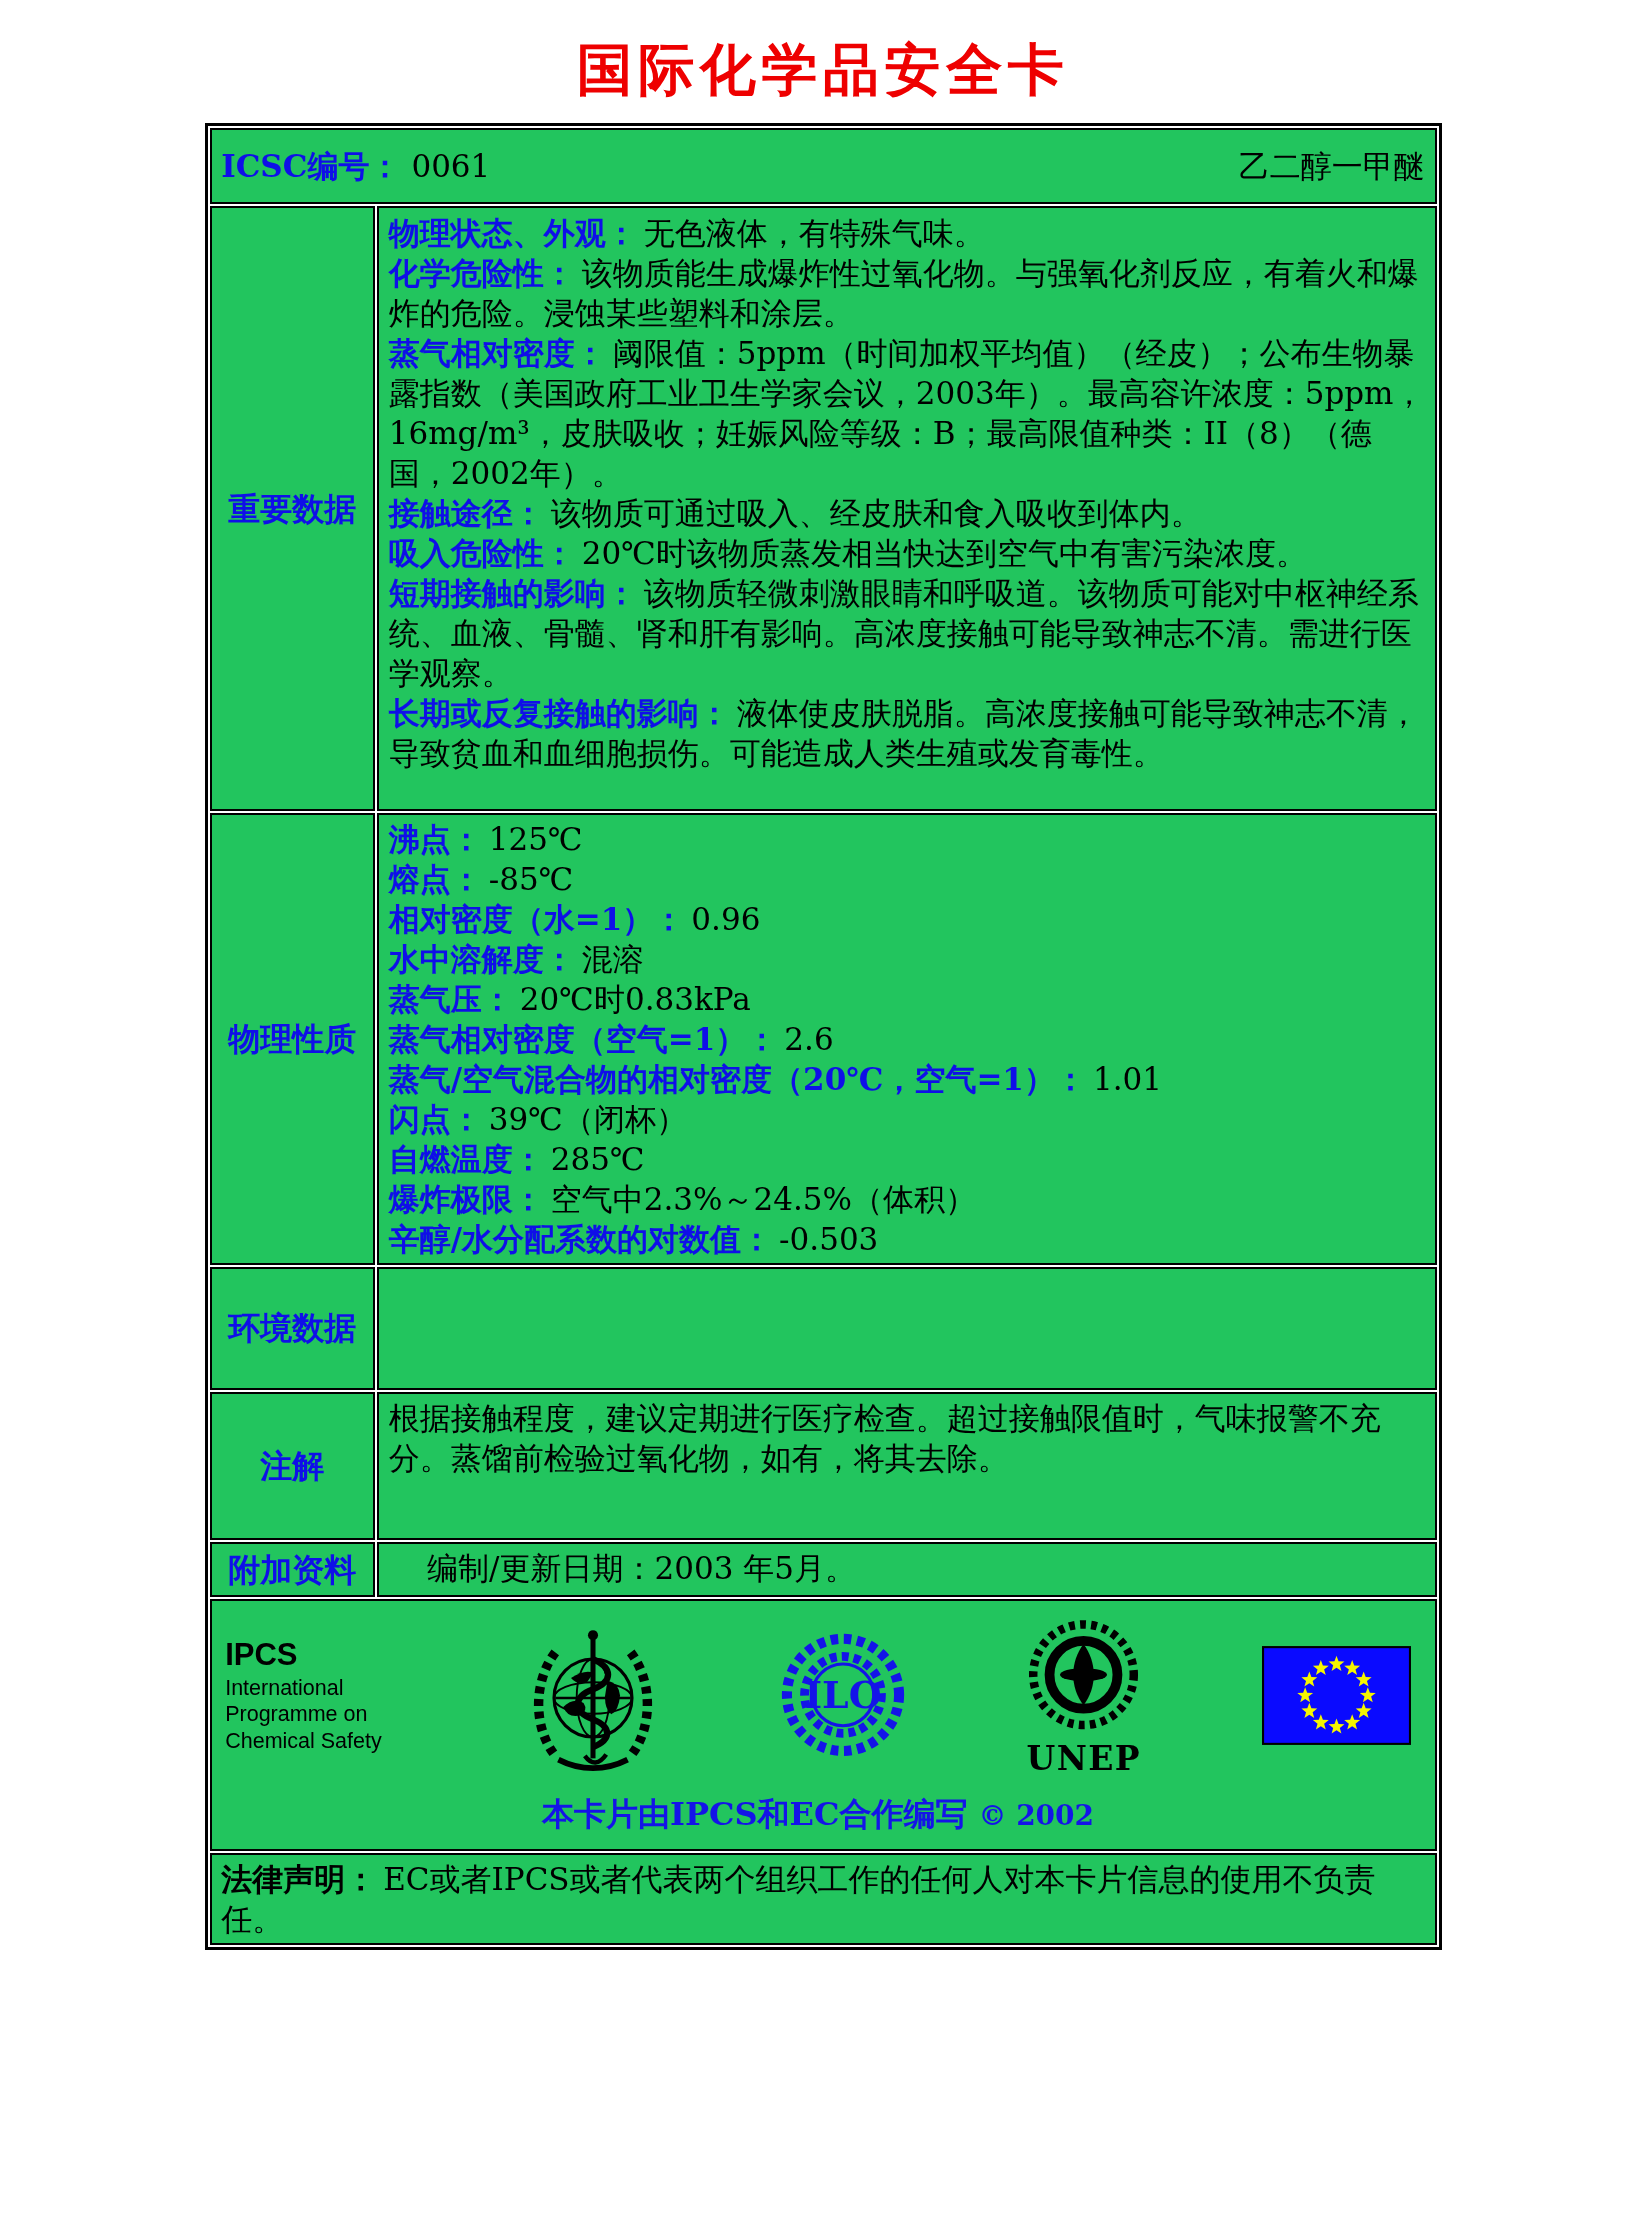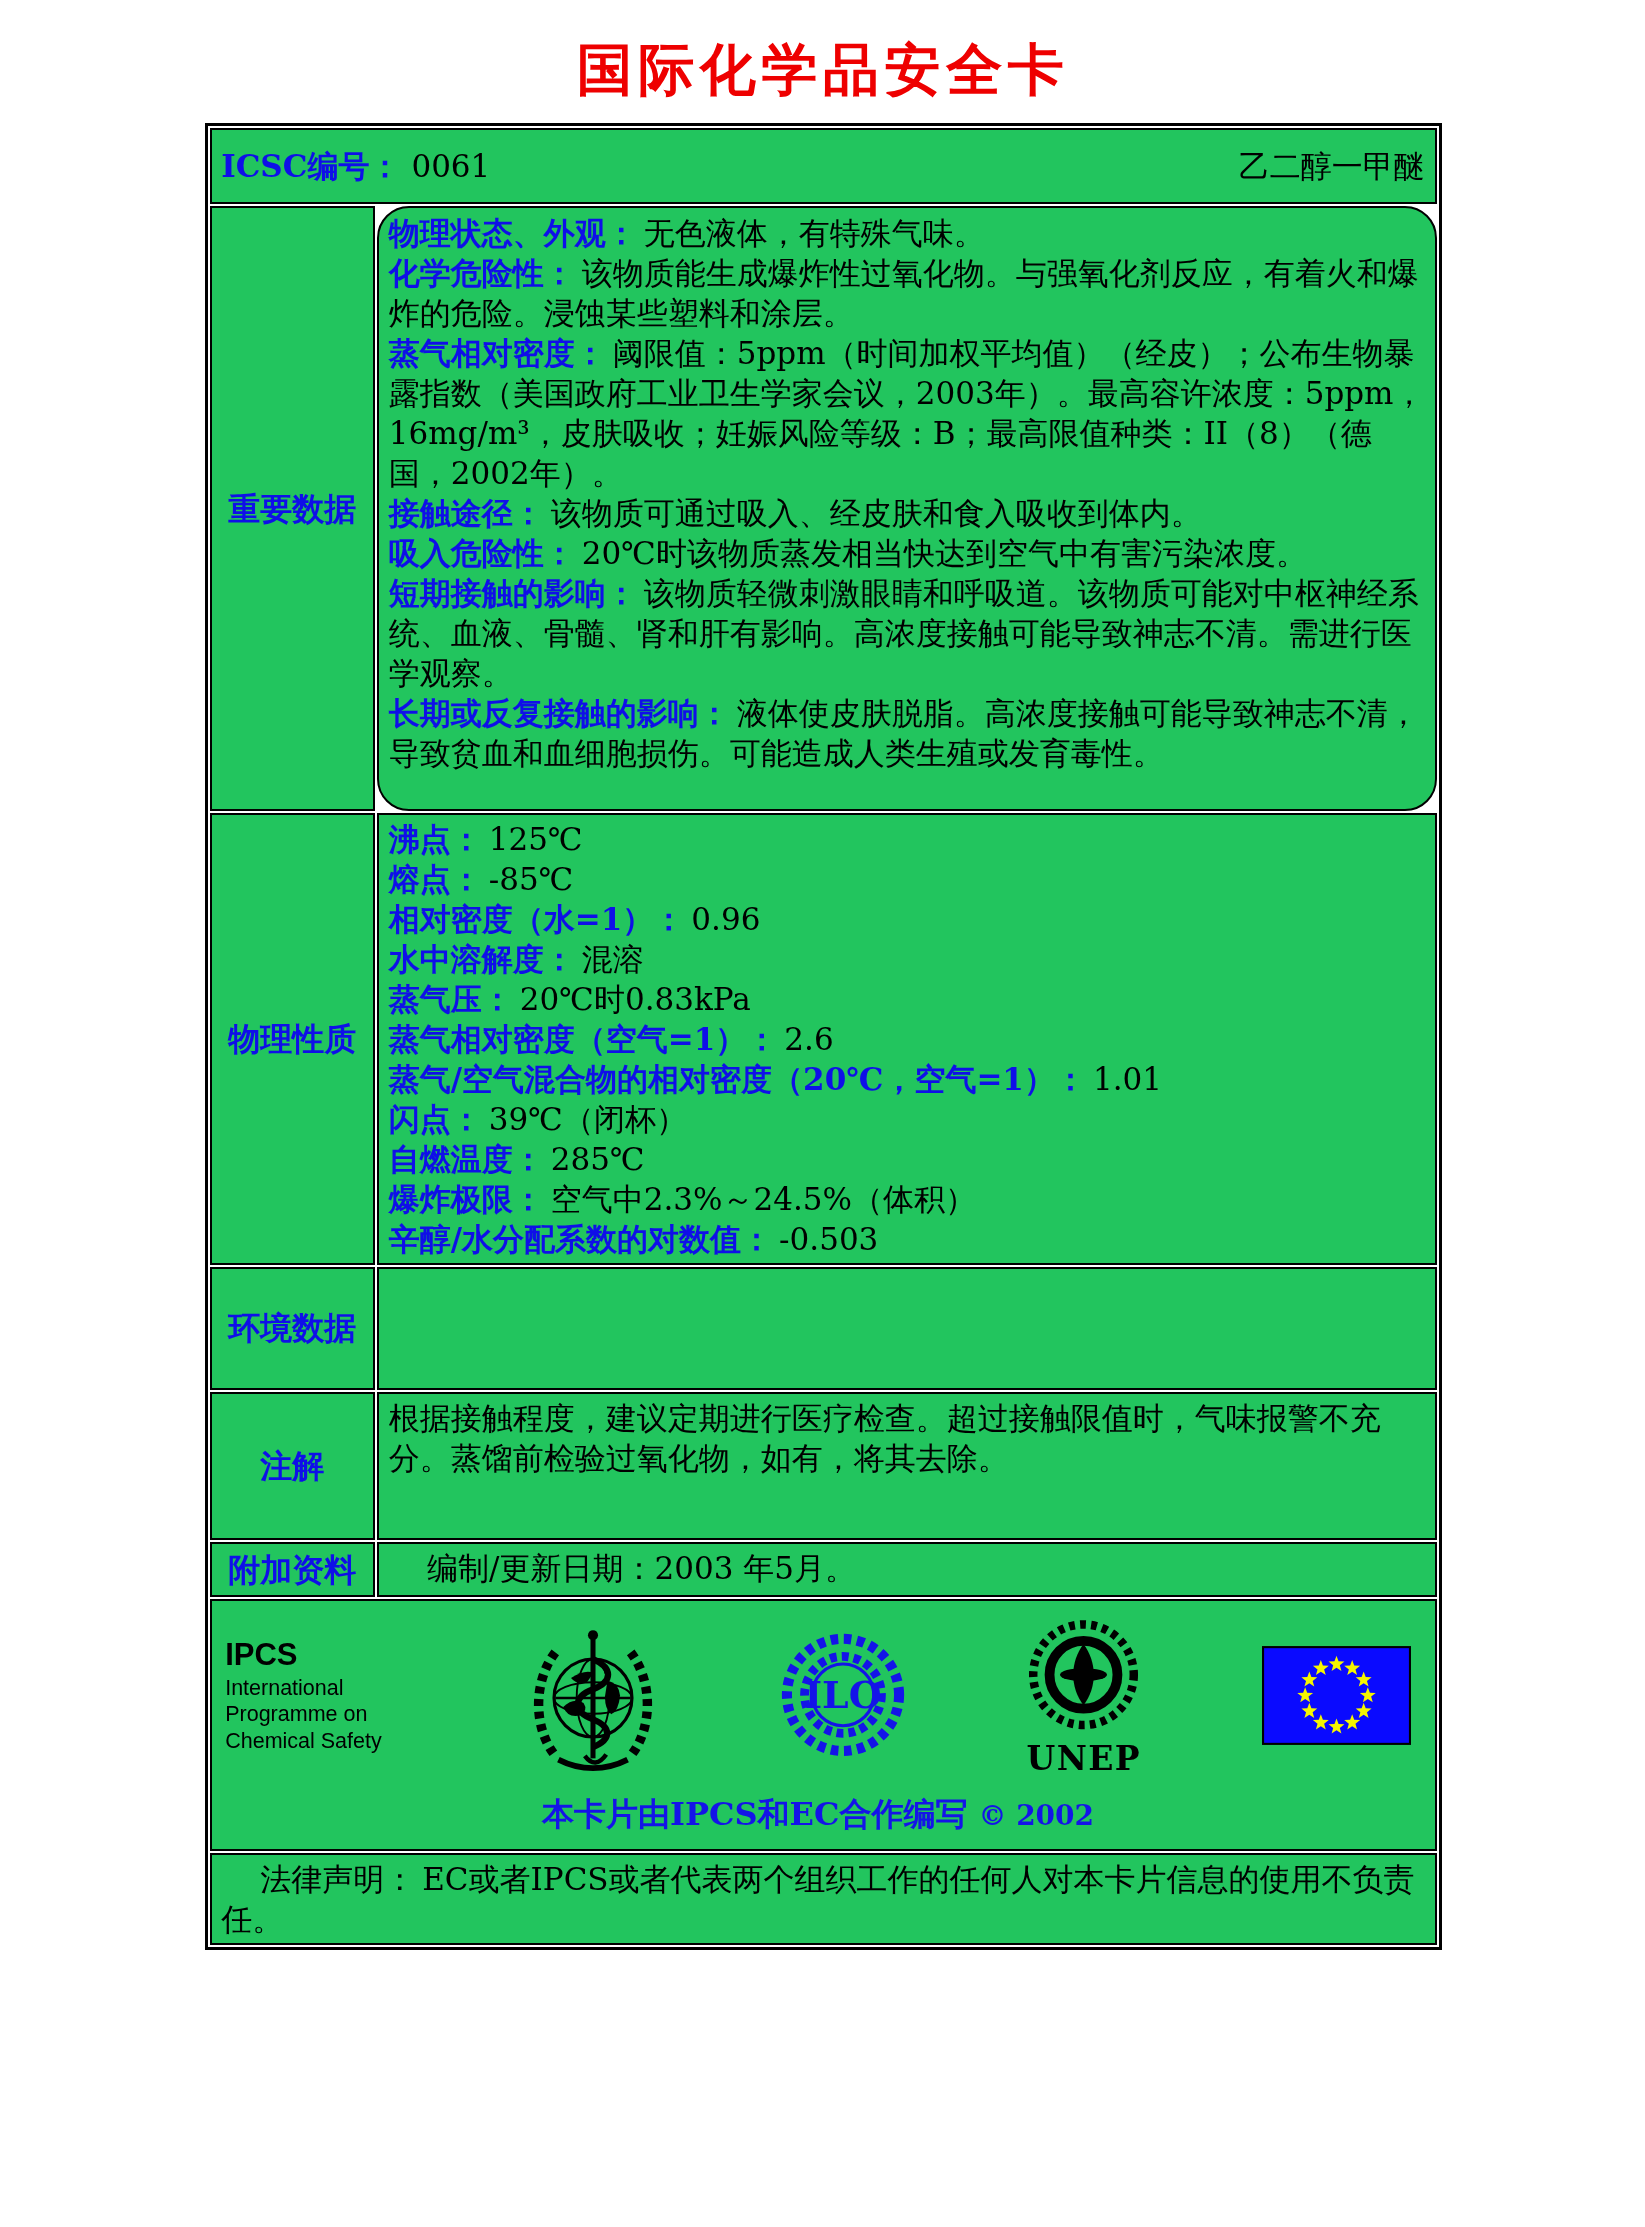--- a/index.html
+++ b/index.html
@@ -23,28 +23,28 @@
   }
   td.rowlabel{
     width:156px;text-align:center;vertical-align:middle;
     color:#0f0fe8;font-weight:bold;font-size:32px;padding:4.2px 2.8px;
   }
   tr.header-row td{height:64px;vertical-align:middle;}
   .hdr-flex{display:flex;justify-content:space-between;align-items:center;}
   .hdr-left .lbl{color:#0f0fe8;font-weight:bold;}
   .hdr-left .num{margin-left:11px;}
   .hdr-right{text-align:right;}
-  td.cell-important{height:592px;border-radius:32px;}
+  td.cell-important{height:592px;}
   td.cell-physical{height:431px;}
   td.cell-environment{height:110px;}
   td.cell-notes{height:136px;}
   td.cell-additional{height:43px;padding-left:48px;}
   td.cell-legal{height:53px;vertical-align:middle;}
   .para .lbl,.prop .lbl{color:#0f0fe8;font-weight:bold;margin-right:7px;}
-  .legal-lbl{font-weight:normal;margin-right:7px;margin-left:39px;}
+  .legal-lbl{font-weight:bold;margin-right:7px;}
   
   td.cell-footer{padding:11px 14px 7px 4px;}
   .logos{display:flex;align-items:center;justify-content:space-between;padding:0 9.7px;}
   .ipcs-block{width:181px;font-family:"Liberation Sans","DejaVu Sans",sans-serif;line-height:1.25;}
   .ipcs-title{font-size:31px;font-weight:bold;}
   .ipcs-line{font-size:21.5px;}
   .logo-spot{display:flex;flex-direction:column;align-items:center;}
   .unep-word{font-family:"DejaVu Serif",serif;font-weight:bold;font-size:33px;letter-spacing:1.4px;margin-top:-5.6px;}
   .credit-line{text-align:center;color:#1414e8;font-weight:bold;font-size:32px;margin:15.3px 0 5.6px 0;}
   .credit-line .copy{font-size:28px;margin-left:11px;}

